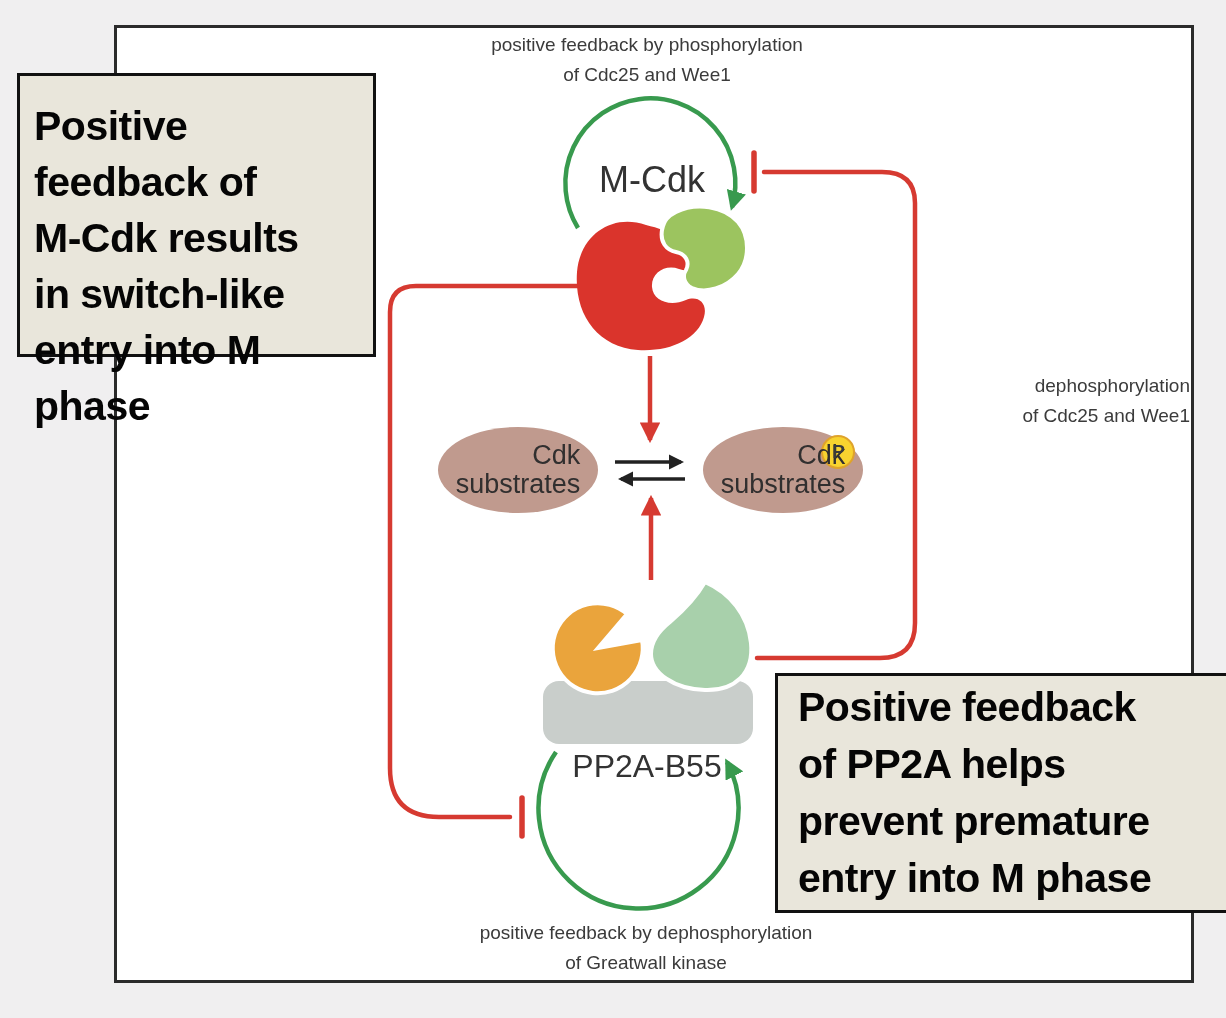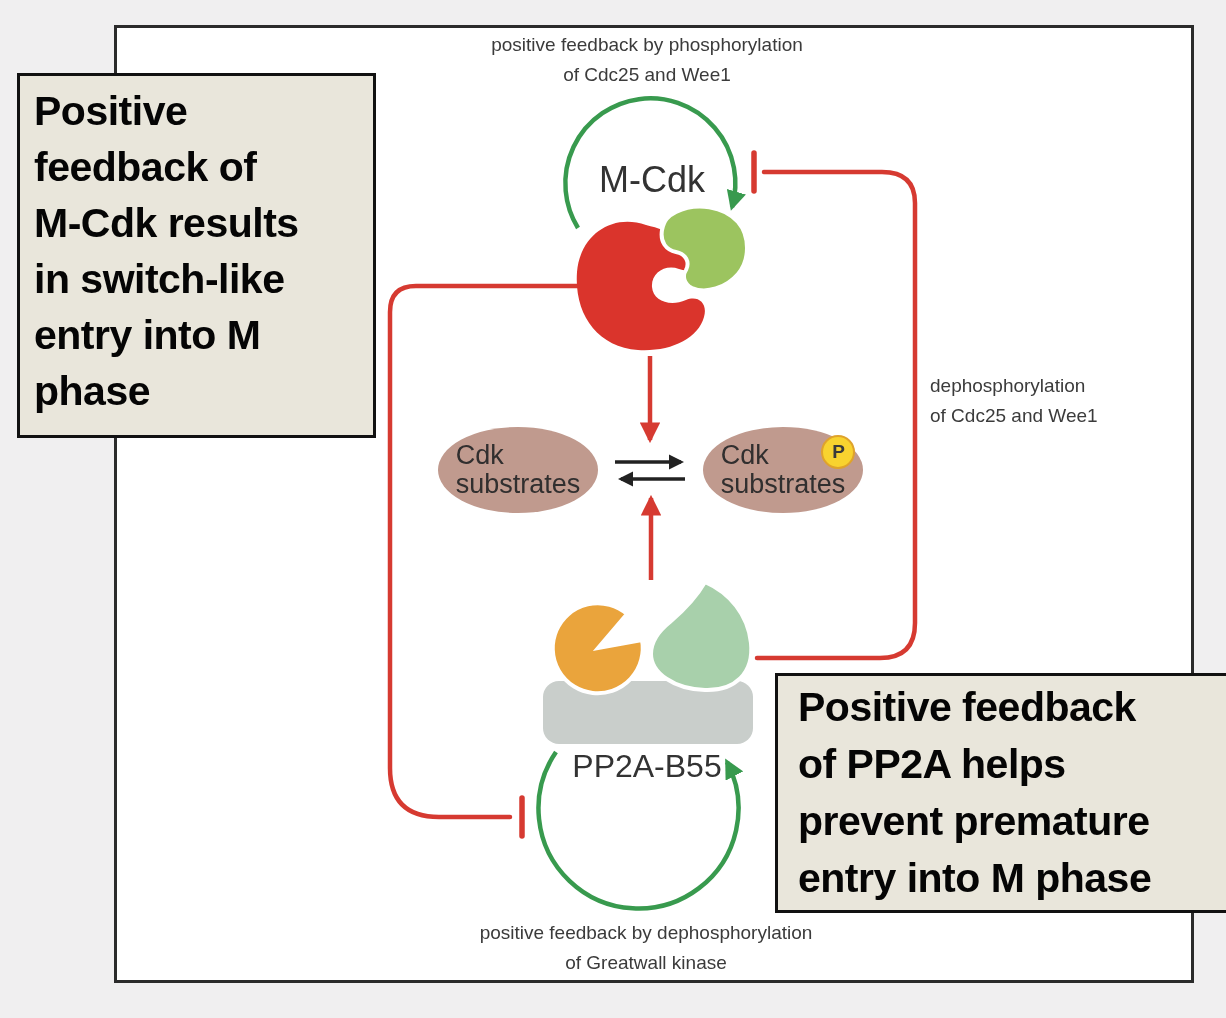--- a/index.html
+++ b/index.html
@@ -25,29 +25,29 @@
     position: absolute;
     z-index: 3;
     color: #3b3b3b;
     font-size: 19px;
     line-height: 30px;
     white-space: pre-line;
   }
   .lbl.center { text-align: center; }
   .lbl-top      { left: 377px; top: 30px;  width: 540px; }
   .lbl-mcdk     { left: 572px; top: 165px; width: 160px; font-size: 36px; color: #333; }
-  .lbl-dephos   { left: 930px; top: 371px; width: 260px; }
+  .lbl-dephos   { left: 930px; top: 371px; width: 260px; text-align: right; }
   .lbl-phos     { left: 124px; top: 498px; width: 260px; }
   .lbl-pp2a     { left: 557px; top: 751px; width: 180px; font-size: 32px; color: #333; }
   .lbl-bottom   { left: 346px; top: 918px; width: 600px; }
   .substrate-text {
     position: absolute; z-index: 3;
     width: 160px; height: 80px;
     display: flex; align-items: center; justify-content: center;
-    text-align: left;
+    text-align: right;
     color: #312f2f;
     font-size: 27px; line-height: 29px;
     white-space: pre-line;
   }
   .sub-left  { left: 438px; top: 430px; }
   .sub-right { left: 703px; top: 430px; }
   .p-label {
     position: absolute; z-index: 4;
     left: 826px; top: 438px; width: 25px; height: 28px;
     display: flex; align-items: center; justify-content: center;
@@ -60,22 +60,22 @@
     background: #e9e6db;
     border: 3px solid #111111;
     color: #050505;
     font-weight: bold;
     font-size: 41px;
     white-space: pre-line;
     letter-spacing: -0.5px;
   }
   .callout-left {
     left: 17px; top: 73px;
-    width: 359px; height: 365px;
-    padding: 7px 14px;
+    width: 359px; height: 284px;
+    padding: 22px 14px;
     line-height: 56px;
   }
   .callout-right {
     left: 775px; top: 673px;
     width: 455px; height: 240px;
     padding: 3px 20px;
     line-height: 57px;
   }
 </style>
 </head>

